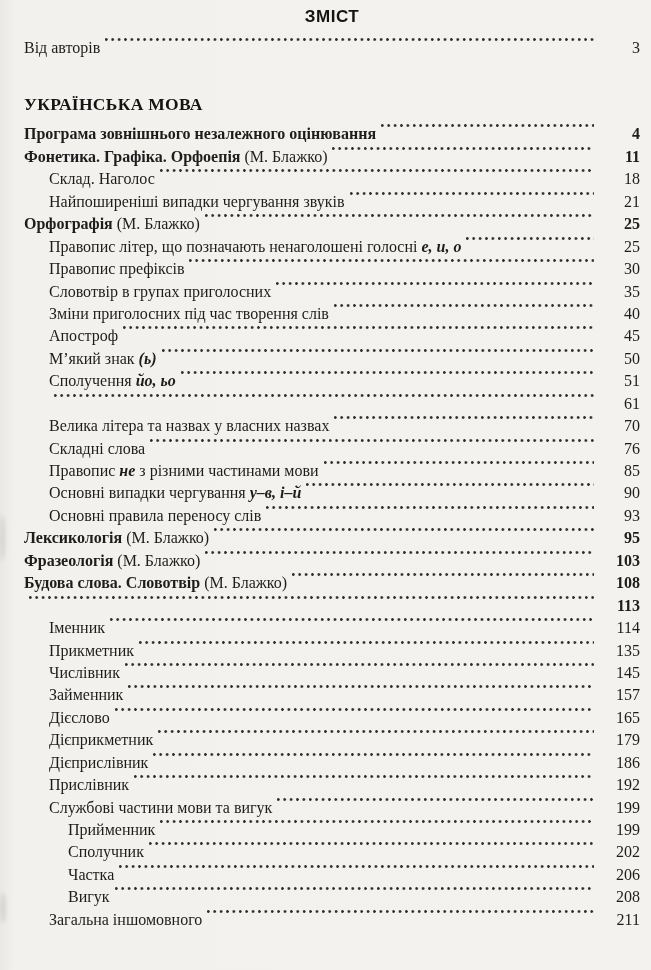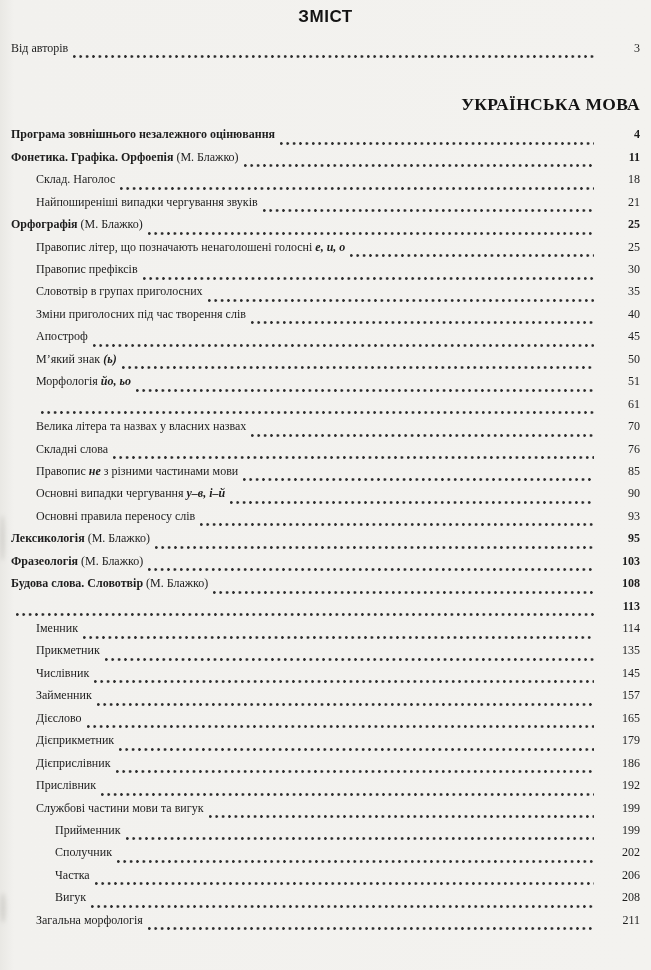--- a/index.html
+++ b/index.html
@@ -6,44 +6,44 @@
   body{
     width:651px;height:970px;overflow:hidden;
     background:#f2f1ed;
     font-family:"Liberation Serif","DejaVu Serif",serif;
     color:#1d1d1d;
     position:relative;
   }
   .page{
     box-sizing:border-box;
     width:651px;height:970px;
-    padding:7px 11px 0 11px;
+    padding:7px 11px 0 24px;
     background:linear-gradient(90deg,#e9e8e4 0,#f2f1ee 14px,#f3f2ef 100%);
     position:relative;
   }
   .smudge{position:absolute;background:#b9b7b2;opacity:.45;filter:blur(2px);border-radius:50%;}
   .smudge.s1{left:0;top:515px;width:5px;height:46px;}
   .smudge.s2{left:0;top:893px;width:6px;height:30px;}
   h1.title{
     margin:0;text-align:center;
     font-family:"Liberation Sans","DejaVu Sans",sans-serif;
     font-weight:700;font-size:17px;line-height:20px;color:#141414;
     letter-spacing:.5px;
   }
   h2.section{
-    margin:34px 0 8px;text-align:right;
+    margin:34px 0 8px;text-align:left;
     font-weight:700;font-size:17.5px;line-height:22px;color:#141414;
     letter-spacing:.3px;
   }
   .toc{margin:0;}
   .intro{margin-top:10px;}
   .toc-row{
-    display:flex;align-items:flex-end;
+    display:flex;align-items:flex-start;
     height:22.45px;line-height:22.45px;
-    font-size:12px;white-space:nowrap;
+    font-size:16px;white-space:nowrap;
   }
   .toc-row .t{flex:0 0 auto;}
   .toc-row .dots{
     flex:1 1 auto;height:5px;margin:0 9px 0 5px;
     background-image:radial-gradient(circle at 1.3px 2.5px,#2d2d2d 1.12px,rgba(0,0,0,0) 1.55px);
     background-size:6.4px 5px;background-repeat:repeat-x;background-position:left bottom;
   }
   .toc-row .pg{flex:0 0 auto;min-width:37px;text-align:right;}
   .toc-row.b .t,.toc-row.b .pg{font-weight:700;}
   .lvl1{padding-left:25px;}
@@ -120,21 +120,21 @@
         <span class="t"><span>Апостроф</span></span>
         <span class="dots"></span>
         <span class="pg">45</span>
       </div>
       <div class="toc-row lvl1">
         <span class="t"><span>М’який знак </span><span class="seg-bolditalic">(ь)</span></span>
         <span class="dots"></span>
         <span class="pg">50</span>
       </div>
       <div class="toc-row lvl1">
-        <span class="t"><span>Морфологія </span><span class="seg-bolditalic">йо, ьо</span></span>
+        <span class="t"><span>Сполучення </span><span class="seg-bolditalic">йо, ьо</span></span>
         <span class="dots"></span>
         <span class="pg">51</span>
       </div>
       <div class="toc-row lvl1">
         <span class="dots"></span>
         <span class="pg">61</span>
       </div>
       <div class="toc-row lvl1">
         <span class="t"><span>Велика літера та назвах у власних назвах</span></span>
         <span class="dots"></span>
@@ -238,18 +238,18 @@
         <span class="t"><span>Частка</span></span>
         <span class="dots"></span>
         <span class="pg">206</span>
       </div>
       <div class="toc-row lvl2">
         <span class="t"><span>Вигук</span></span>
         <span class="dots"></span>
         <span class="pg">208</span>
       </div>
       <div class="toc-row lvl1">
-        <span class="t"><span>Загальна морфологія</span></span>
+        <span class="t"><span>Загальна іншомовного</span></span>
         <span class="dots"></span>
         <span class="pg">211</span>
       </div>
     </div>
 </div>
 
 </body></html>

